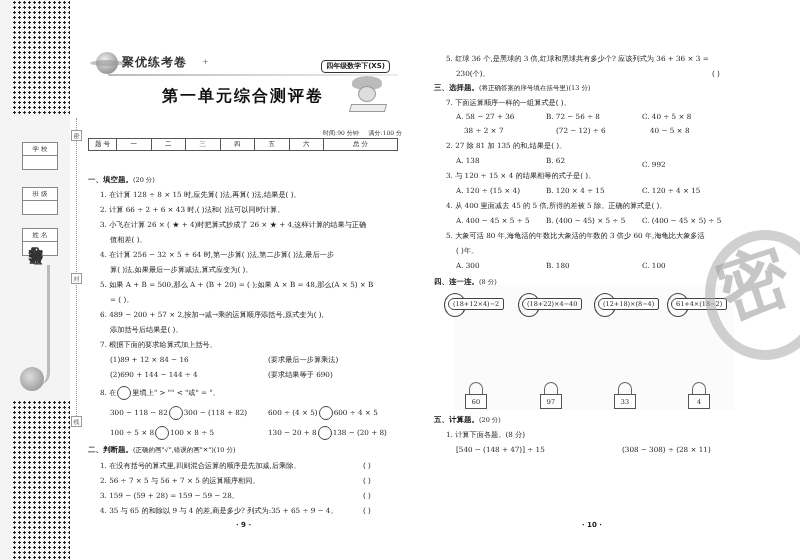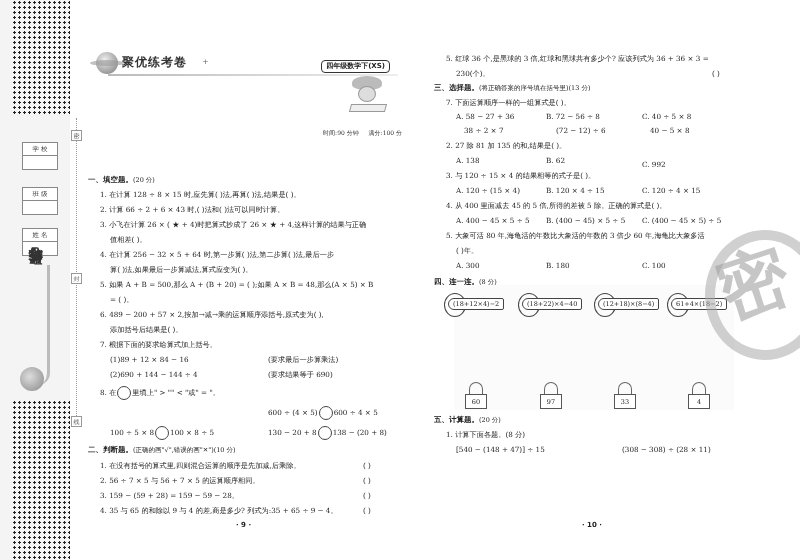--- a/index.html
+++ b/index.html
@@ -99,31 +99,42 @@
 <div class="cut-label" style="top:416px">线</div>
 
 <div class="page left">
   <div class="brand">
     <div class="emblem"></div>
     <div class="name">聚优练考卷</div>
     <div class="plus">+</div>
     <div class="rule"></div>
     <div class="grade-badge">四年级数学下(XS)</div>
   </div>
+  <div class="exam-title">第一单元综合测评卷</div>
   <div class="mascot">
     <div class="hat"></div>
       <div class="face"></div>
       <div class="book"></div>
   </div>
   <div class="meta-line">
     <span>时间:90 分钟</span>
     <span>满分:100 分</span>
   </div>
   <table class="score">
     <tbody>
+        <tr>
+      <td style="width:28px">题 号</td>
+      <td>一</td>
+      <td>二</td>
+      <td>三</td>
+      <td>四</td>
+      <td>五</td>
+      <td>六</td>
+      <td>总 分</td>
+    </tr>
   </tbody>
     </table>
 
   <div class="section-head" style="top:176px">
     <b>一、填空题。</b><span class="note">(20 分)</span>
   </div>
   <div class="q" style="left:12px;top:191px">1. 在计算 128 ÷ 8 × 15 时,应先算(      )法,再算(      )法,结果是(      )。</div>
   <div class="q" style="left:12px;top:206px">2. 计算 66 ÷ 2 + 6 × 43 时,(      )法和(      )法可以同时计算。</div>
   <div class="q" style="left:12px;top:221px">3. 小飞在计算 26 × ( ★ + 4)时把算式抄成了 26 × ★ + 4,这样计算的结果与正确</div>
   <div class="q" style="left:22px;top:236px">值相差(      )。</div>
@@ -134,20 +145,23 @@
   <div class="q" style="left:12px;top:311px">6. 489 − 200 + 57 × 2,按加→减→乘的运算顺序添括号,原式变为(                    ),</div>
   <div class="q" style="left:22px;top:326px">添加括号后结果是(      )。</div>
   <div class="q" style="left:12px;top:341px">7. 根据下面的要求给算式加上括号。</div>
   <div class="q" style="left:22px;top:356px">(1)89 + 12 × 84 − 16</div>
   <div class="q" style="left:180px;top:356px">(要求最后一步算乘法)</div>
   <div class="q" style="left:22px;top:371px">(2)690 + 144 − 144 ÷ 4</div>
   <div class="q" style="left:180px;top:371px">(要求结果等于 690)</div>
   <div class="q" style="left:12px;top:386px">
     <span>8. 在</span><span class="circle"></span><span>里填上" &gt; "" &lt; "或" = "。</span>
   </div>
+  <div class="q" style="left:22px;top:406px">
+    <span>300 − 118 − 82</span><span class="circle"></span><span>300 − (118 + 82)</span>
+  </div>
   <div class="q" style="left:180px;top:406px">
     <span>600 ÷ (4 × 5)</span><span class="circle"></span><span>600 ÷ 4 × 5</span>
   </div>
   <div class="q" style="left:22px;top:426px">
     <span>100 ÷ 5 × 8</span><span class="circle"></span><span>100 × 8 ÷ 5</span>
   </div>
   <div class="q" style="left:180px;top:426px">
     <span>130 − 20 + 8</span><span class="circle"></span><span>138 − (20 + 8)</span>
   </div>
 

